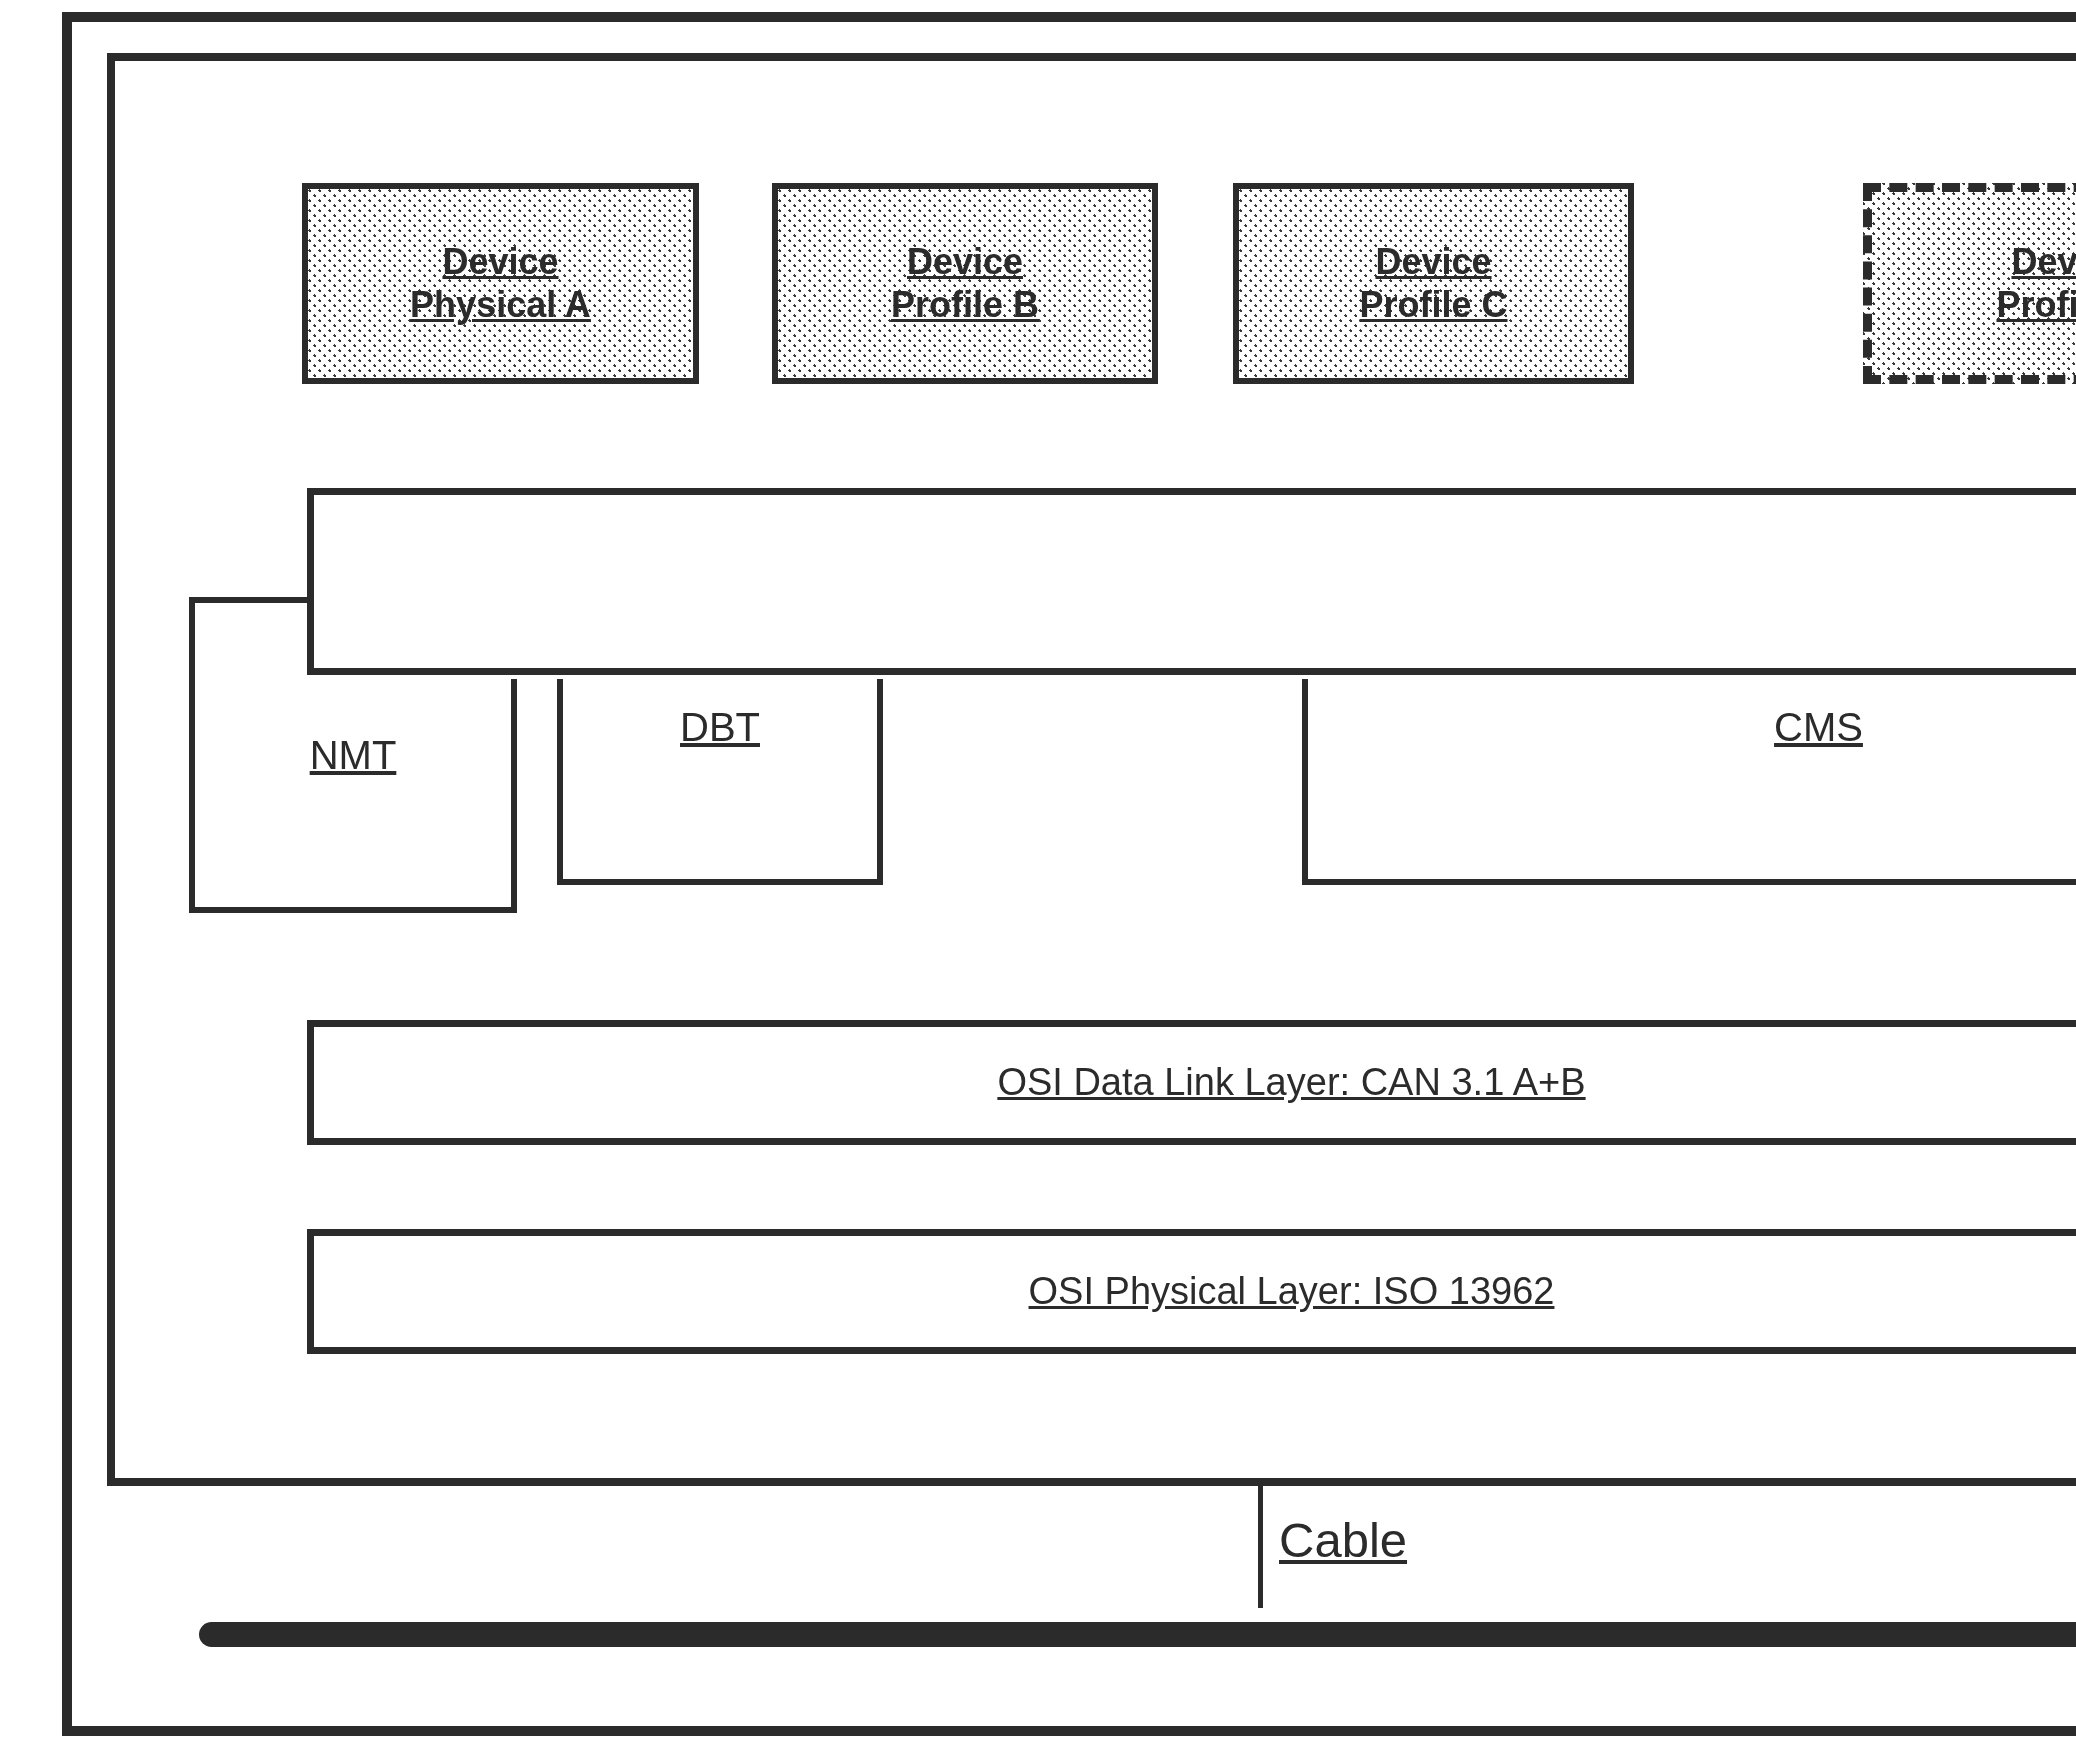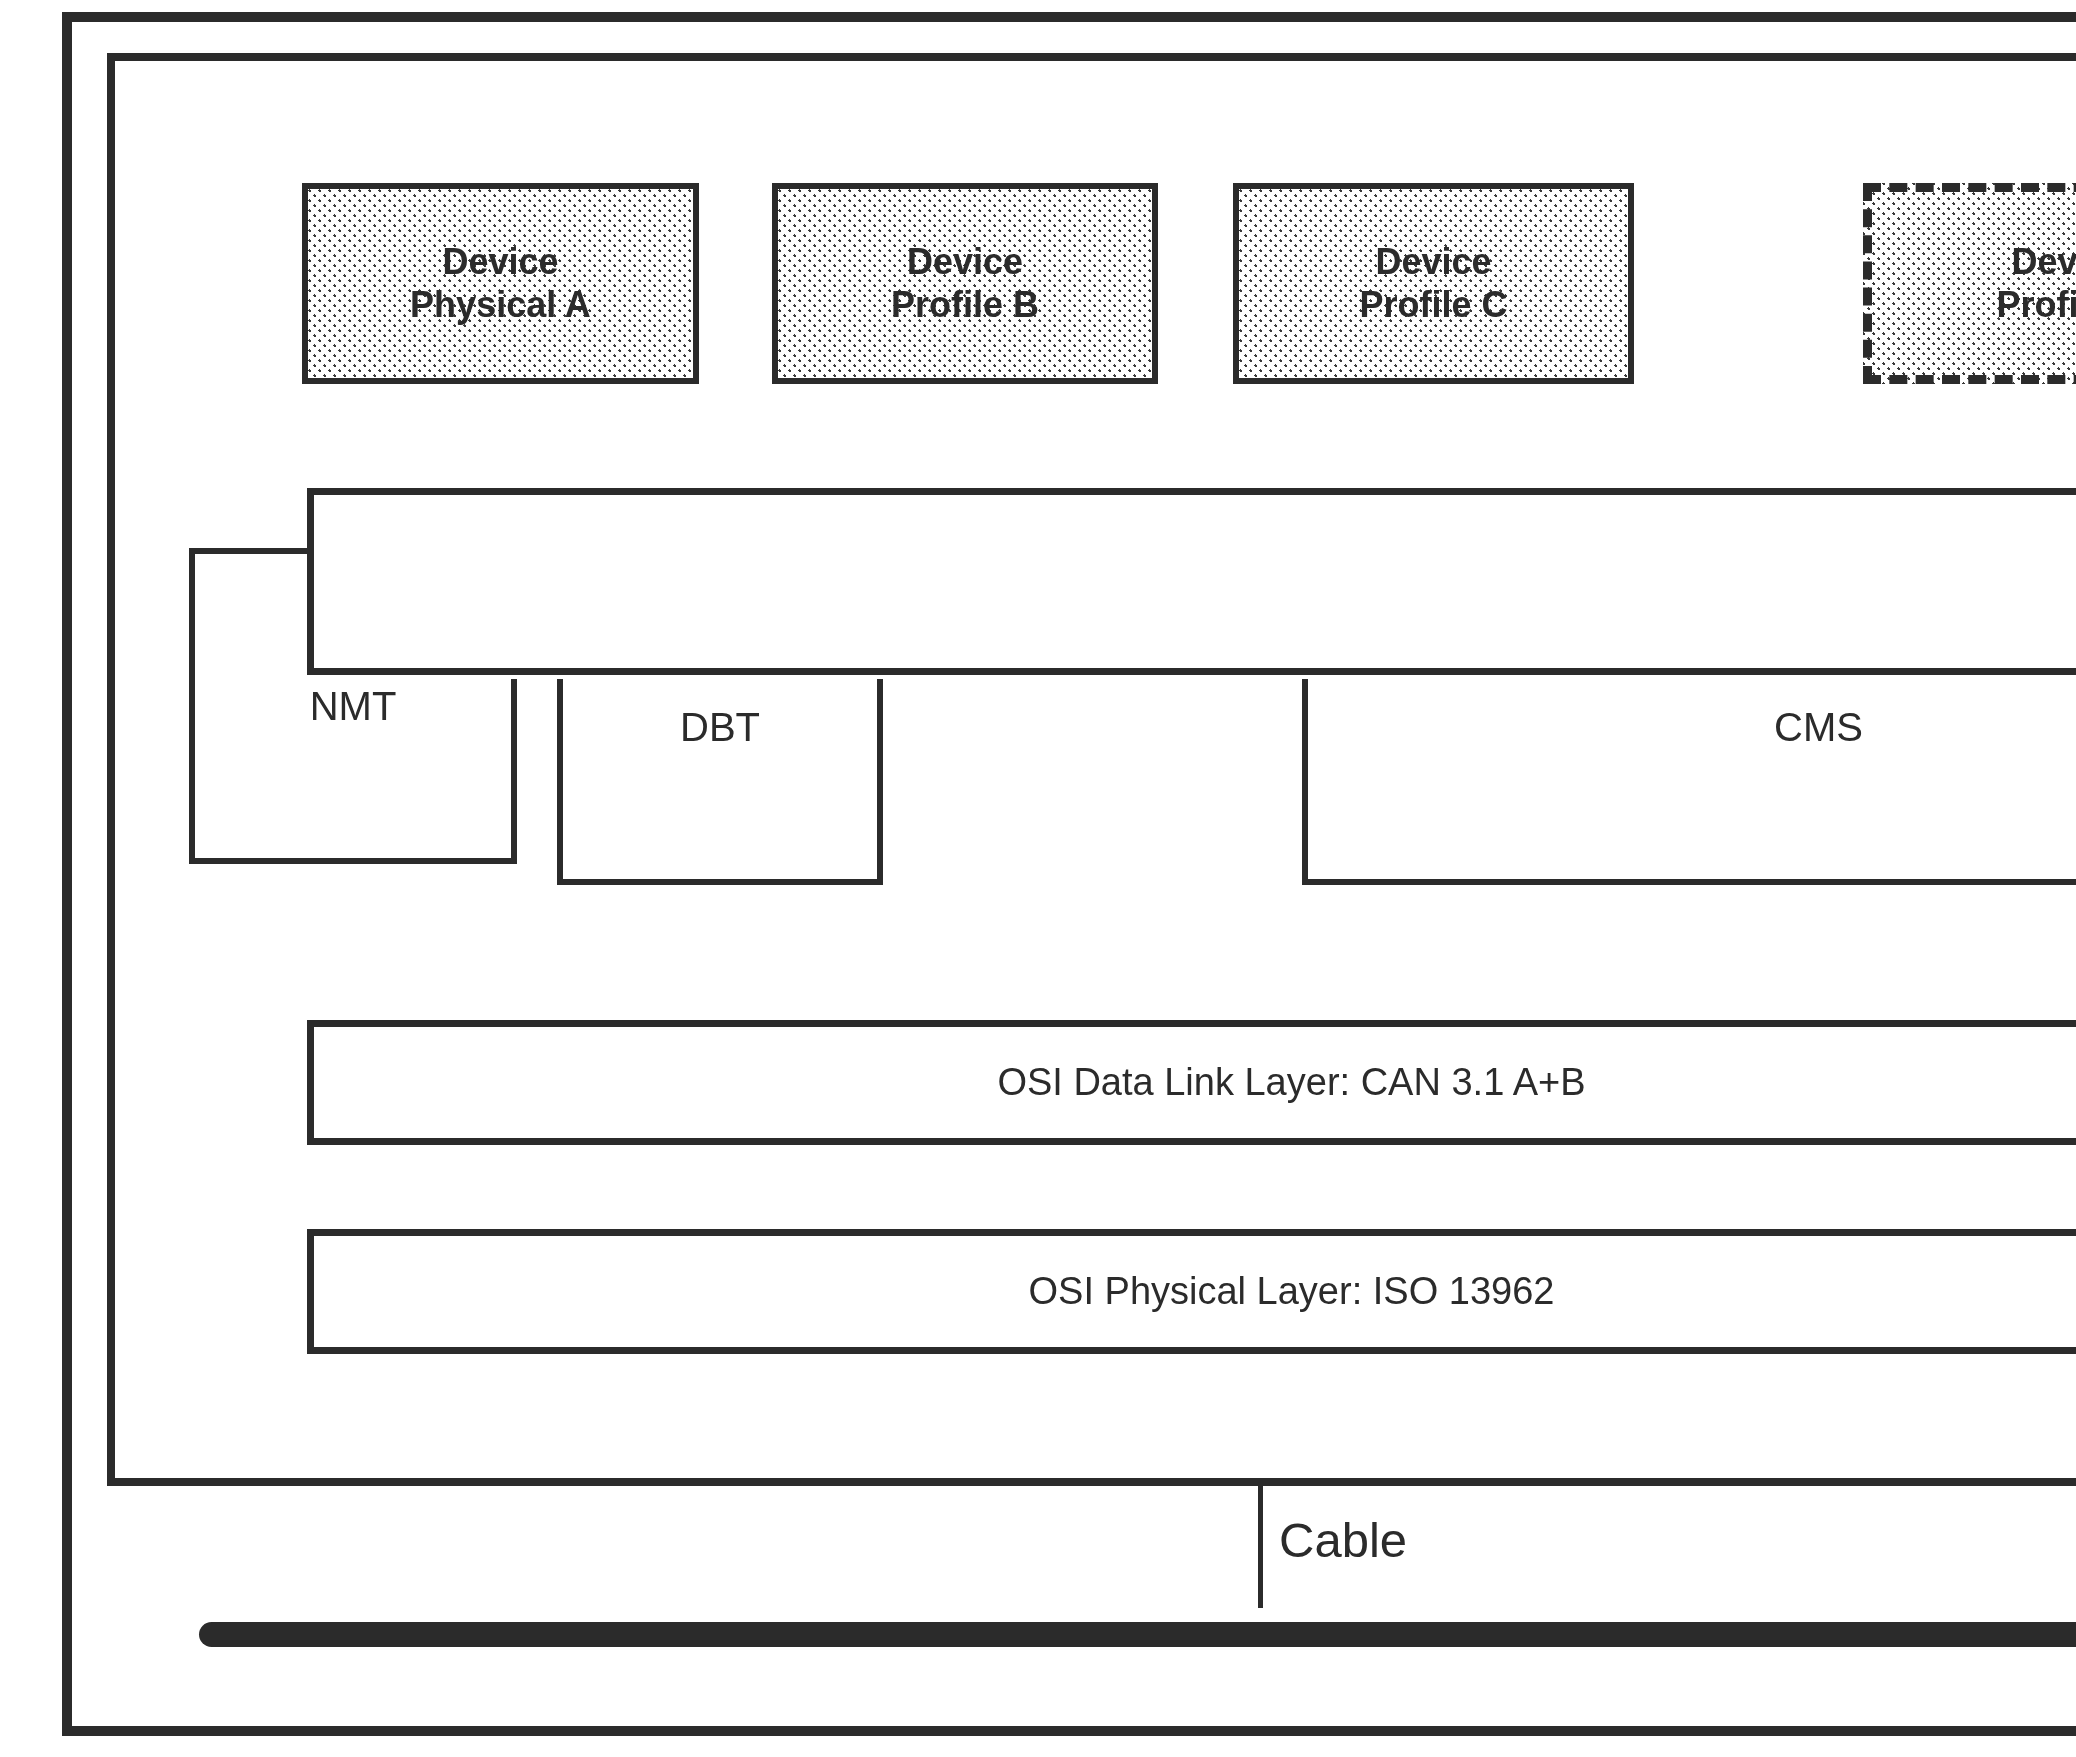--- a/index.html
+++ b/index.html
@@ -11,21 +11,21 @@
     position: relative;
     width: 2969px;
     height: 1758px;
     background: #ffffff;
     font-family: "Liberation Sans", sans-serif;
     color: #2b2b2b;
     overflow: hidden;
   }
 
   
-  .abs { position: absolute; box-sizing: border-box; }
+  .abs { position: absolute; box-sizing: border-box; text-decoration: underline; }
 
   
   .frame-outer {
     left: 62px; top: 11.6px;
     width: 2457px; height: 1724px;
     border: 10.8px solid #2b2b2b;
     background: #ffffff;
   }
   .frame-inner {
     left: 107px; top: 53px;
@@ -81,21 +81,21 @@
     top: 569px;
     height: 316px;
     border: 6.6px solid #2b2b2b;
     background: #ffffff;
     display: flex;
     align-items: center;
     justify-content: center;
     font-size: 40px;
   }
 
-  #svc-nmt { left: 189px;  width: 328px;  top: 548px; height: 316px; }
+  #svc-nmt { left: 189px;  width: 328px;  top: 597px; height: 316px; }
   #svc-dbt { left: 557px; width: 326px;  top: 569px; height: 316px; }
   #svc-lmt { left: 923px; width: 345px;  top: 569px; height: 316px; }
   #svc-cms { left: 1302px; width: 1033px; top: 569px; height: 316px; }
 
   
   .svc-mask {
     background: #ffffff;
     z-index: 5;
   }
 

